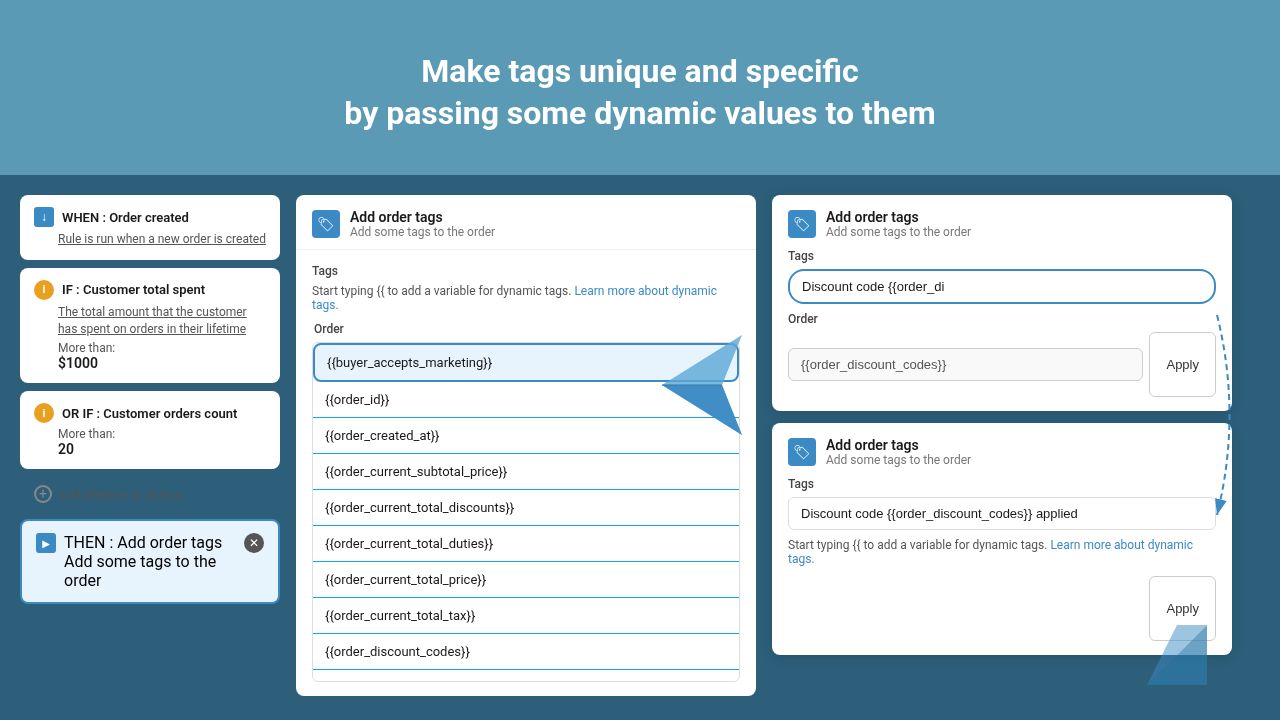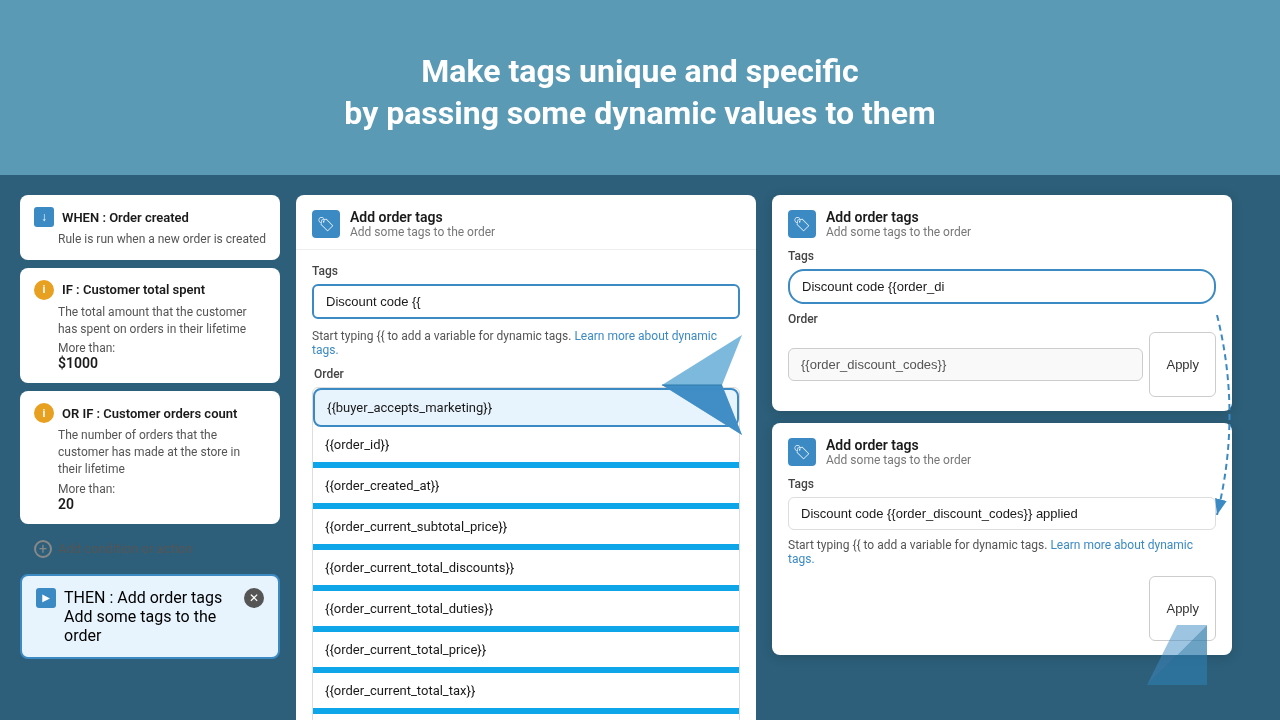--- a/index.html
+++ b/index.html
@@ -57,20 +57,21 @@
       font-weight: 600;
       font-size: 13px;
       color: #1a1a1a;
     }
 
     .sidebar-card .card-desc {
       font-size: 12px;
       color: #555;
       line-height: 1.4;
       margin-left: 24px;
+      text-decoration: underline;
     }
 
     .sidebar-card .card-more {
       font-size: 12px;
       color: #555;
       margin-top: 4px;
       margin-left: 24px;
     }
 
     .sidebar-card .amount {
@@ -255,21 +256,21 @@
       font-weight: 500;
       margin-bottom: 6px;
       padding: 0 2px;
     }
 
     .dropdown-item {
       padding: 10px 12px;
       font-size: 13px;
       color: #1a1a1a;
       cursor: pointer;
-      border-bottom: 6px solid #0ea5e9;
+      border-bottom: 1px solid #0ea5e9;
     }
 
     .dropdown-item.selected {
       background: #e8f4fd;
       border: 2px solid #3b8ac4;
       border-radius: 8px;
       color: #1a1a1a;
       font-size: 13px;
     }
 
@@ -417,30 +418,29 @@
         <span>More than:</span><br>
         <span class="amount">$1000</span>
       </div>
     </div>
 
     <div class="sidebar-card">
       <div class="card-header">
         <div class="icon-if">i</div>
         <span class="card-title">OR IF : Customer orders count</span>
       </div>
-      <div class="card-desc">The number of orders that the customer has made at the store in their lifetime</div>
       <div class="card-more">
         <span>More than:</span><br>
         <span class="amount">20</span>
       </div>
     </div>
 
     <div class="add-condition">
       <div class="plus-icon">+</div>
-      <span>Add condition or action</span>
+      <span>Add lifetime or action</span>
     </div>
 
     <div class="then-card">
       <div class="then-card-content">
         <div class="icon-then">▶</div>
         <div>
           <div class="card-title">THEN : Add order tags</div>
           <div class="card-desc" style="margin-left:0">Add some tags to the order</div>
         </div>
       </div>
@@ -453,21 +453,20 @@
     <div class="panel-card">
       <div class="panel-header">
         <div class="panel-icon">🏷</div>
         <div>
           <div class="panel-title">Add order tags</div>
           <div class="panel-subtitle">Add some tags to the order</div>
         </div>
       </div>
       <div class="panel-body">
         <div class="tags-label">Tags</div>
-        <input class="tags-input" type="text" value="Discount code {{" style="">
         <div class="tags-hint">
           <span>Start typing {{ to add a variable for dynamic tags.</span>
           <a href="#">Learn more about dynamic tags.</a>
         </div>
         <div class="section-label">Order</div>
         <div class="dropdown-list" id="dropdown-list">
         <div class="dropdown-item selected">{{buyer_accepts_marketing}}</div>
             <div class="dropdown-item">{{order_id}}</div>
             <div class="dropdown-item">{{order_created_at}}</div>
             <div class="dropdown-item">{{order_current_subtotal_price}}</div>

